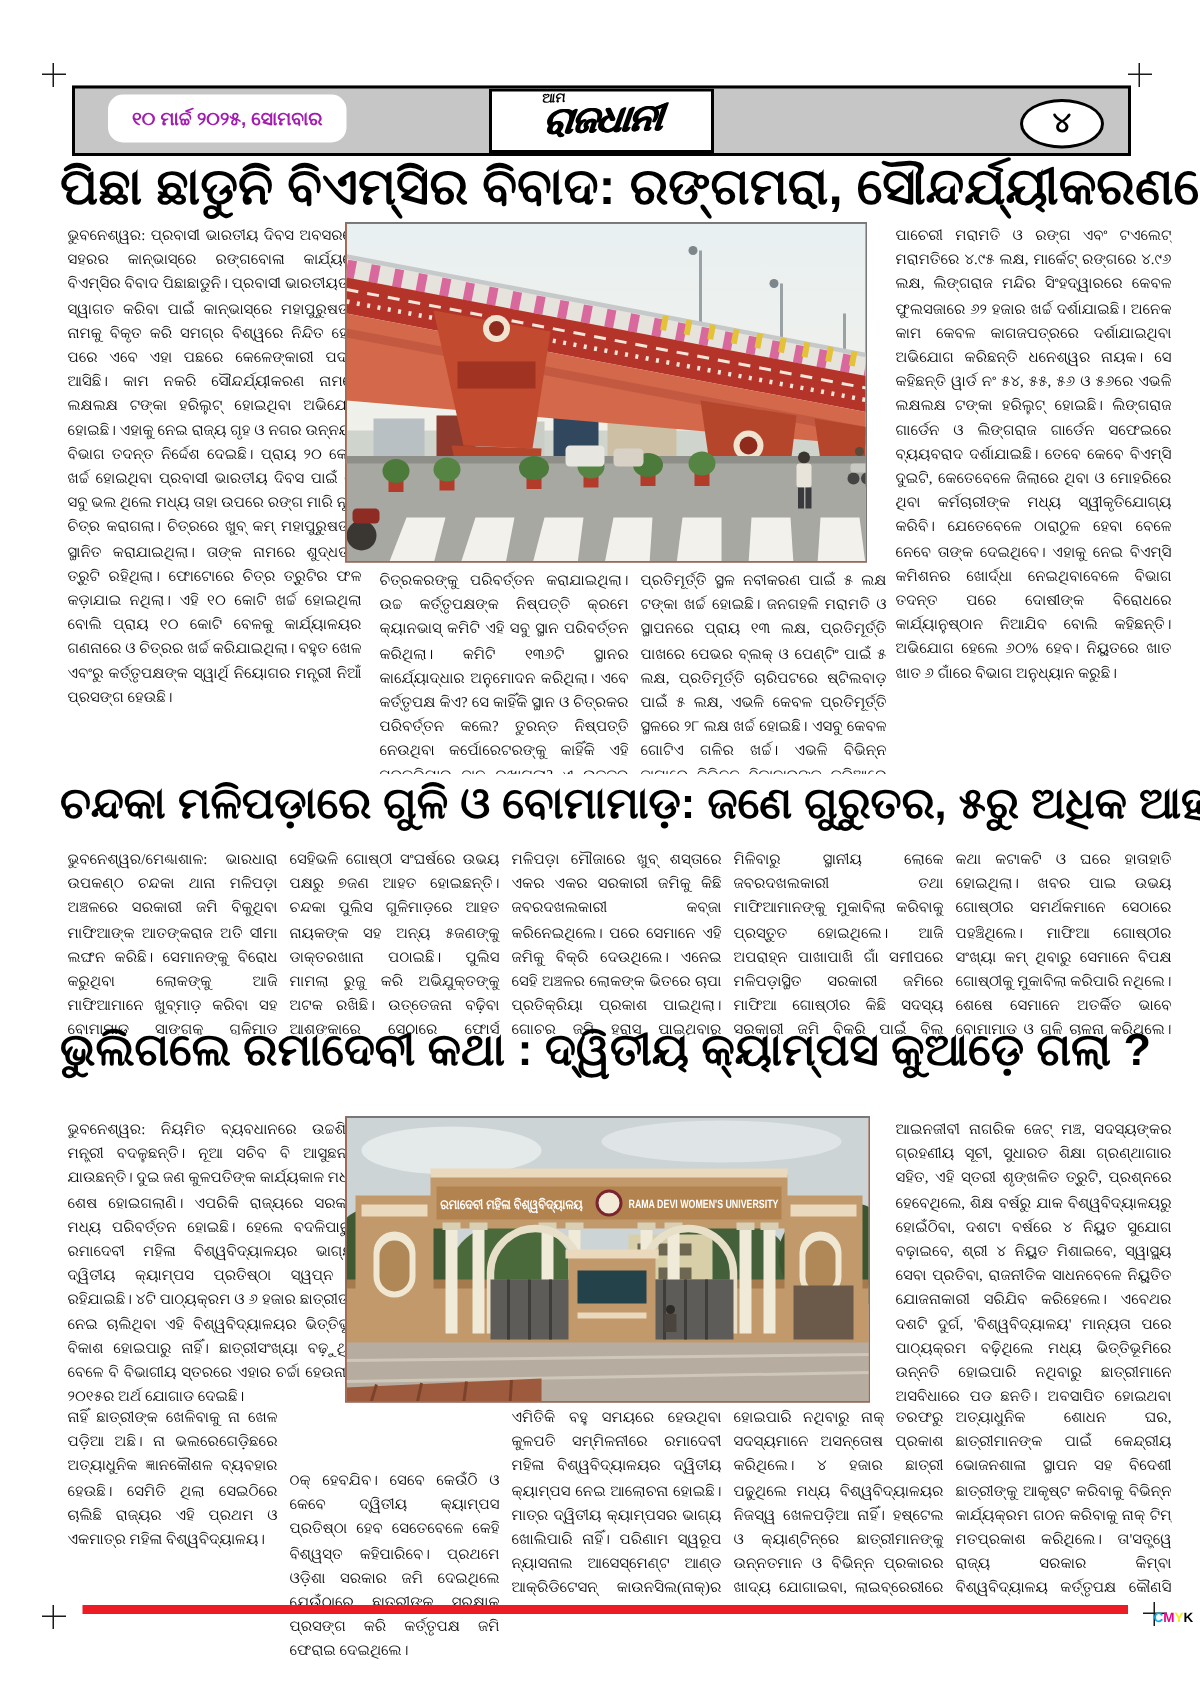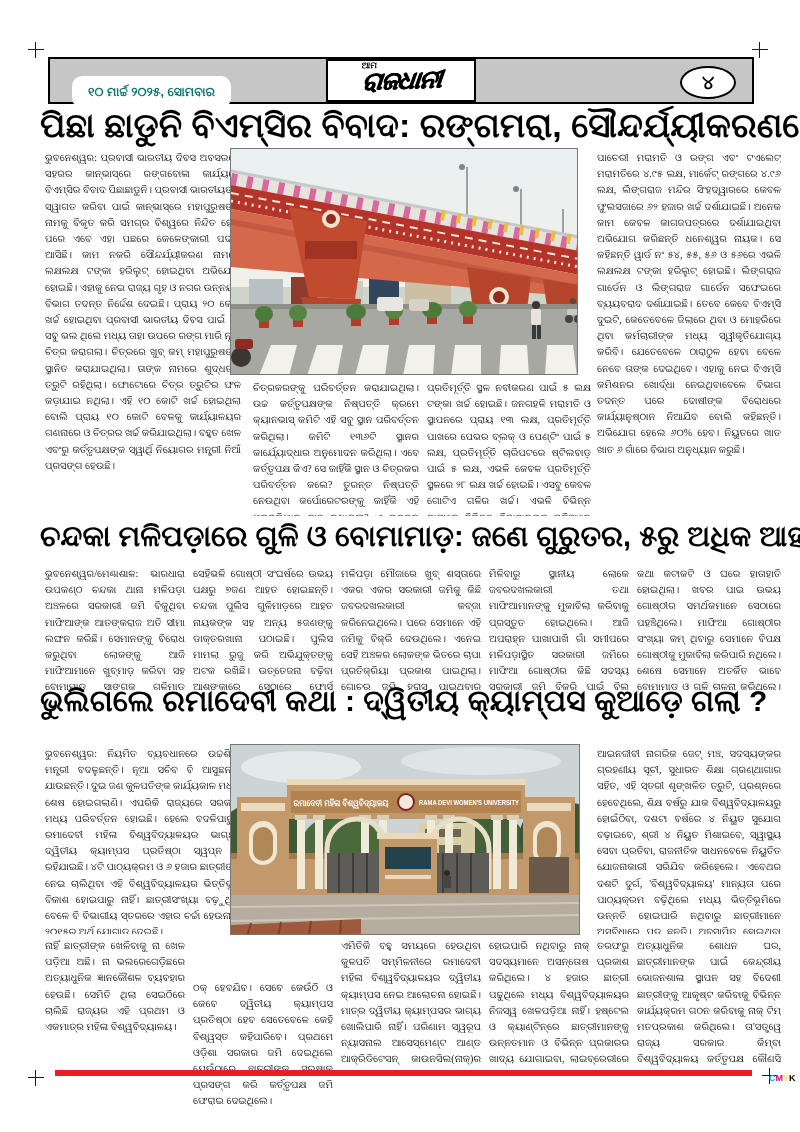--- a/index.html
+++ b/index.html
@@ -8,23 +8,23 @@
   .page { position:relative; width:800px; height:1132px; background:#fff; overflow:hidden; margin:0 auto; }
 
   
   .cropmark { position:absolute; width:16px; height:16px; }
   .cropmark::before { content:""; position:absolute; left:0; right:0; top:7px; border-top:1.5px solid #1a1a1a; }
   .cropmark::after  { content:""; position:absolute; top:0; bottom:0; left:7px; border-left:1.5px solid #1a1a1a; }
 
   
   .header-bar { position:absolute; left:48px; top:57px; width:706px; height:47px;
     background:#c6c6c6; border:2px solid #000; }
-  .date-pill { position:absolute; left:22px; top:17px; height:30px; padding:16px 16px;
+  .date-pill { position:absolute; left:22px; top:4px; height:30px; padding:16px 16px;
     background:#fff; border-radius:10px; display:flex; align-items:center;
-    font-size:12.5px; font-weight:bold; color:#0f766e; }
+    font-size:12.5px; font-weight:bold; color:#a21caf; }
   .masthead-box { position:absolute; left:50%; top:0px; transform:translateX(-50%);
     width:150px; height:43px; background:#fff; border:2px solid #000;
     display:flex; align-items:center; justify-content:center; }
   .masthead-inner { position:relative; transform:skewX(-8deg) rotate(-2deg); }
   .masthead-small { position:absolute; left:-2px; top:-7px; font-size:9px; font-weight:bold; color:#000; }
   .masthead-word { font-size:25px; font-weight:900; color:#000; font-style:italic;
     letter-spacing:-1px; text-shadow:0.5px 0 #000, 1px 0 #000; }
   .page-oval { position:absolute; right:16px; top:7px; width:56px; height:33px;
     background:#fff; border:2.5px solid #000; border-radius:50%;
     display:flex; align-items:center; justify-content:center;

